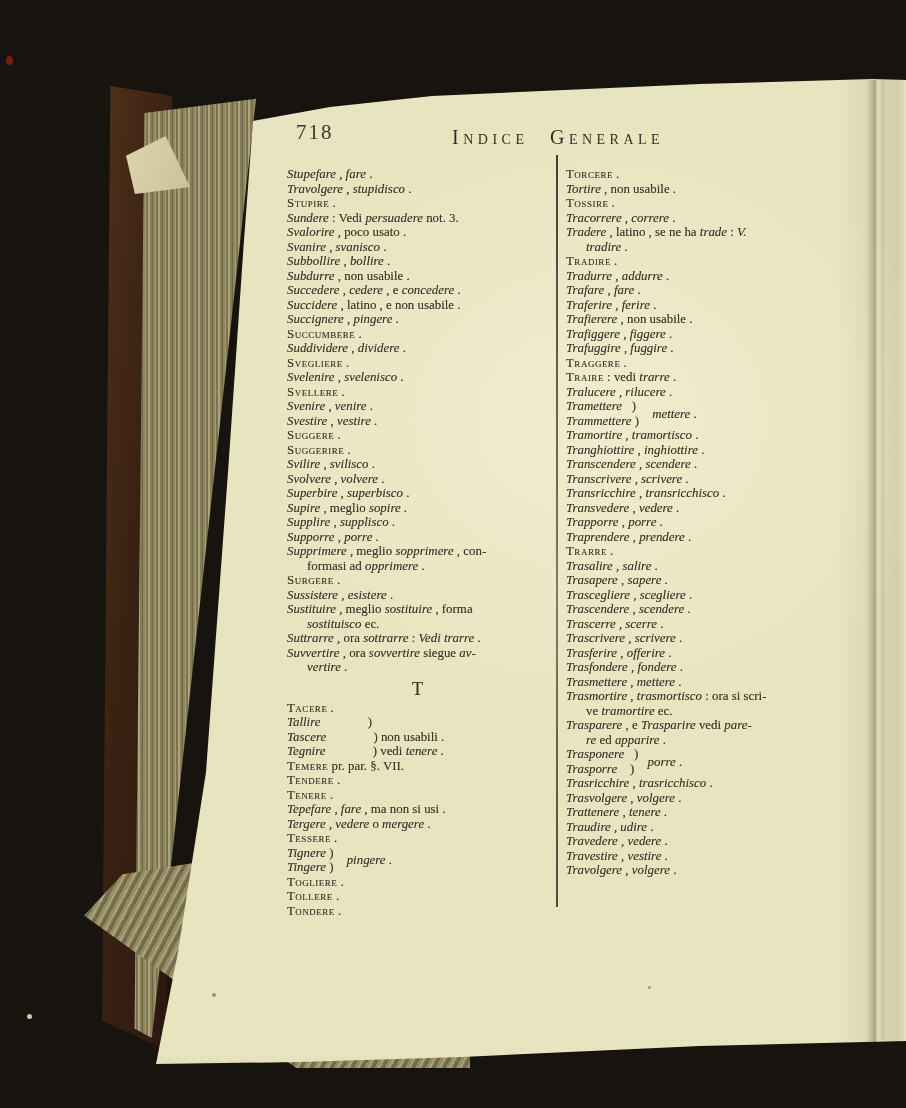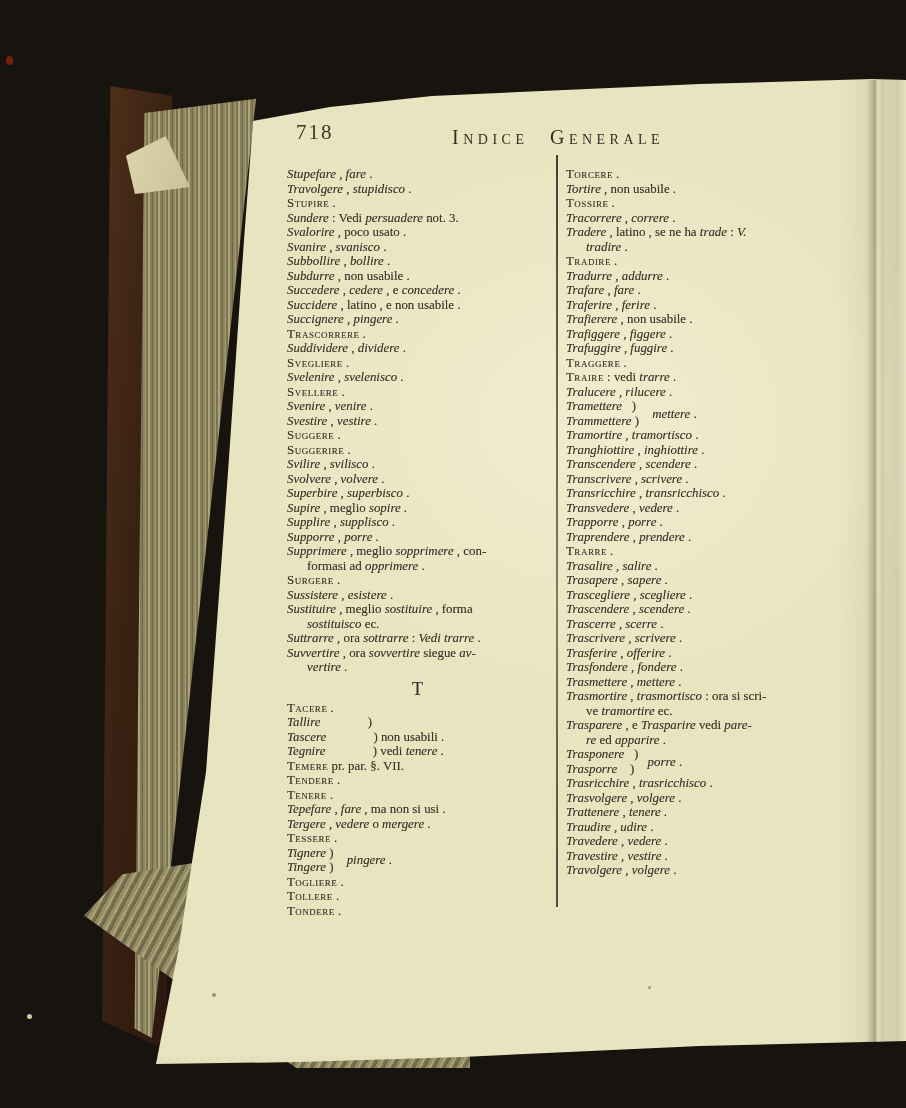--- a/index.html
+++ b/index.html
@@ -77,21 +77,21 @@
         <div class="line"><span class="it">Travolgere</span> , <span class="it">stupidisco</span> .</div>
         <div class="line"><span class="sc">Stupire</span> .</div>
         <div class="line"><span class="it">Sundere</span> : Vedi <span class="it">persuadere</span> not. 3.</div>
         <div class="line"><span class="it">Svalorire</span> , poco usato .</div>
         <div class="line"><span class="it">Svanire</span> , <span class="it">svanisco</span> .</div>
         <div class="line"><span class="it">Subbollire</span> , <span class="it">bollire</span> .</div>
         <div class="line"><span class="it">Subdurre</span> , non usabile .</div>
         <div class="line"><span class="it">Succedere</span> , <span class="it">cedere</span> , e <span class="it">concedere</span> .</div>
         <div class="line"><span class="it">Succidere</span> , latino , e non usabile .</div>
         <div class="line"><span class="it">Succignere</span> , <span class="it">pingere</span> .</div>
-        <div class="line"><span class="sc">Trascorrere</span> .</div>
+        <div class="line"><span class="sc">Succumbere</span> .</div>
         <div class="line"><span class="it">Suddividere</span> , <span class="it">dividere</span> .</div>
         <div class="line"><span class="sc">Svegliere</span> .</div>
         <div class="line"><span class="it">Svelenire</span> , <span class="it">svelenisco</span> .</div>
         <div class="line"><span class="sc">Svellere</span> .</div>
         <div class="line"><span class="it">Svenire</span> , <span class="it">venire</span> .</div>
         <div class="line"><span class="it">Svestire</span> , <span class="it">vestire</span> .</div>
         <div class="line"><span class="sc">Suggere</span> .</div>
         <div class="line"><span class="sc">Suggerire</span> .</div>
         <div class="line"><span class="it">Svilire</span> , <span class="it">svilisco</span> .</div>
         <div class="line"><span class="it">Svolvere</span> , <span class="it">volvere</span> .</div>

